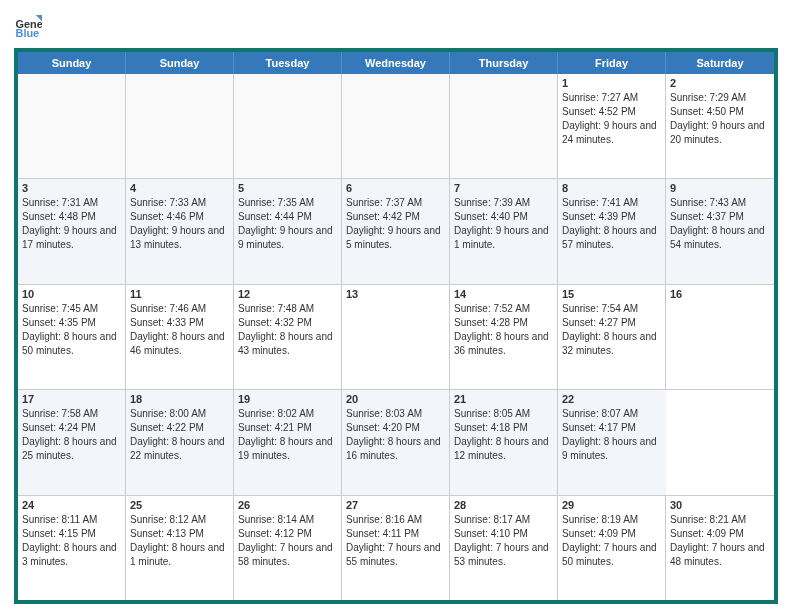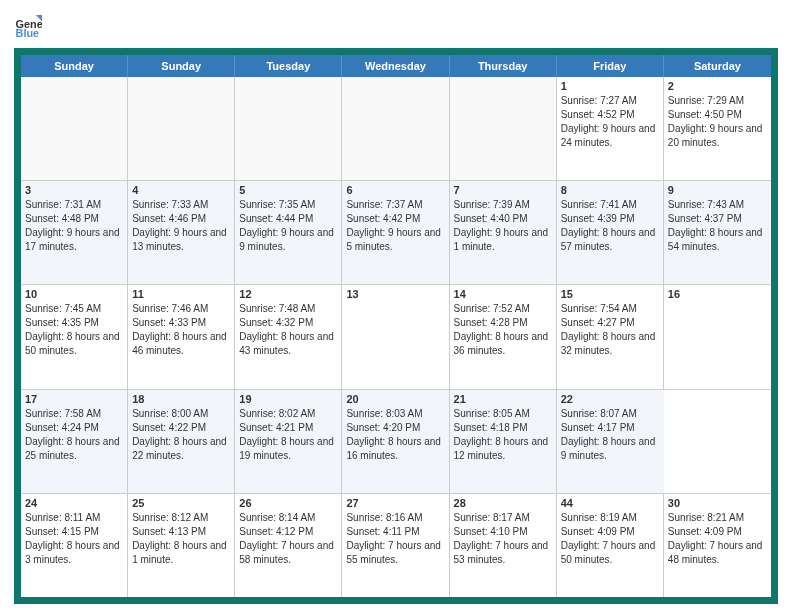--- a/index.html
+++ b/index.html
@@ -43,21 +43,21 @@
     }
     .location {
       font-size: 13px;
       color: #555;
       margin-top: 2px;
     }
     .calendar {
       flex: 1;
       display: flex;
       flex-direction: column;
-      border: 7px solid #0f766e;
+      border: 4px solid #0f766e;
       margin-top: 4px;
       justify-content: center;
     }
     .cal-header {
       display: grid;
       grid-template-columns: repeat(7, 1fr);
       background: #3579ba;
     }
     .cal-header-cell {
       color: #fff;
@@ -302,21 +302,21 @@
 Sunset: 4:11 PM
 Daylight: 7 hours and 55 minutes.</div>
           </div>
           <div class="cal-cell">
             <span class="day-num">28</span>
             <div class="day-info" style="white-space: pre-line;">Sunrise: 8:17 AM
 Sunset: 4:10 PM
 Daylight: 7 hours and 53 minutes.</div>
           </div>
           <div class="cal-cell">
-            <span class="day-num">44</span>
+            <span class="day-num">29</span>
             <div class="day-info" style="white-space: pre-line;">Sunrise: 8:19 AM
 Sunset: 4:09 PM
 Daylight: 7 hours and 50 minutes.</div>
           </div>
           <div class="cal-cell">
             <span class="day-num">30</span>
             <div class="day-info" style="white-space: pre-line;">Sunrise: 8:21 AM
 Sunset: 4:09 PM
 Daylight: 7 hours and 48 minutes.</div>
           </div>

